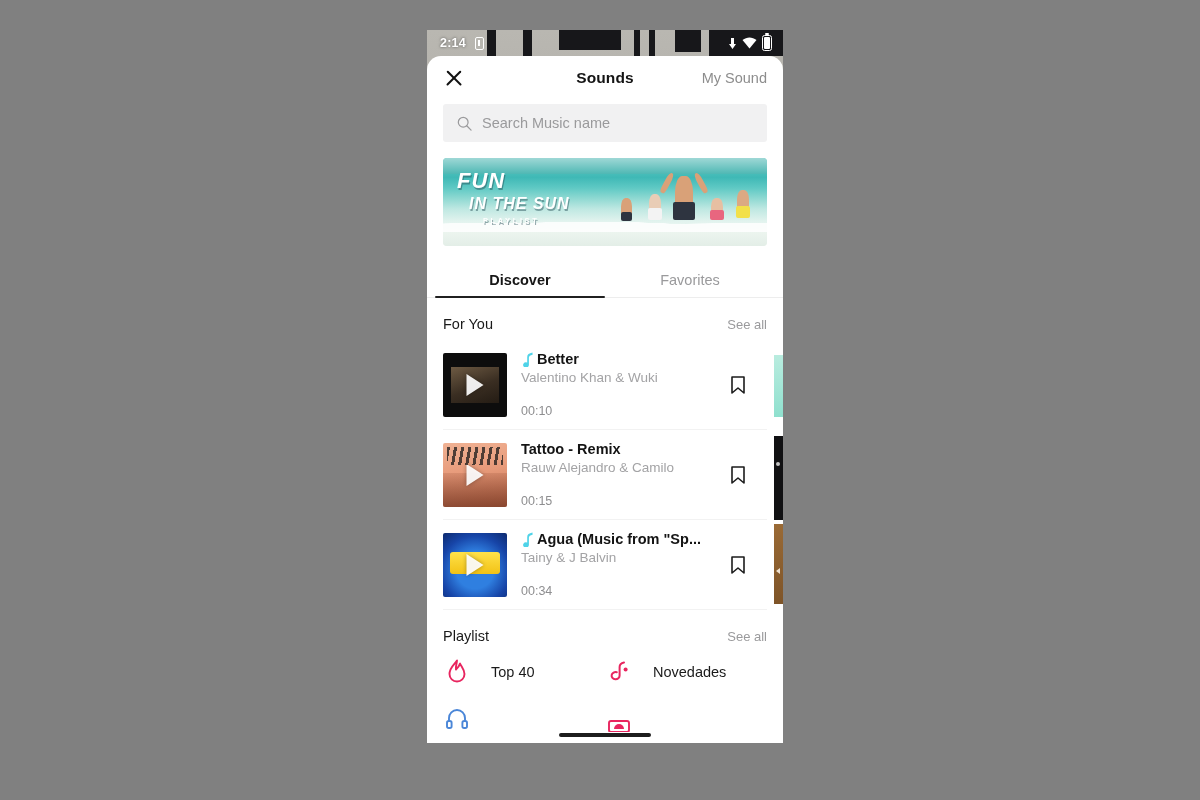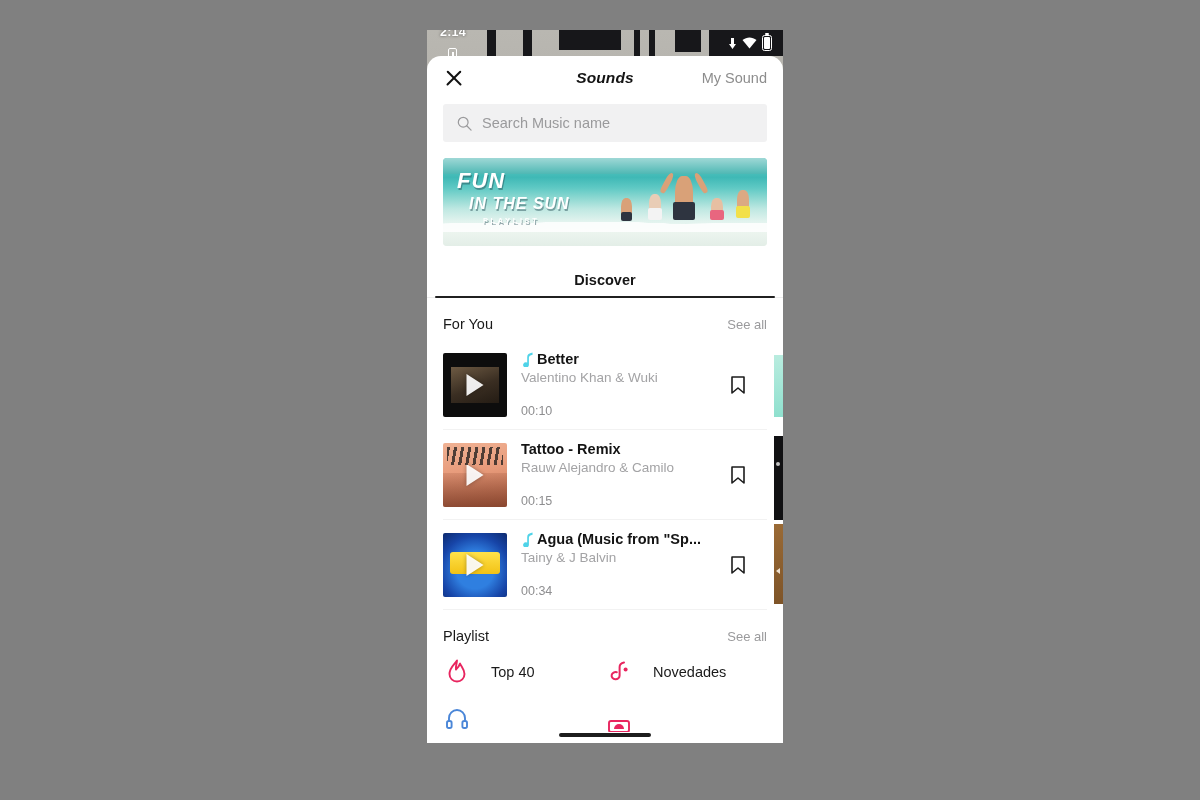--- a/index.html
+++ b/index.html
@@ -28,21 +28,21 @@
   .cam-strip { position:absolute; top:0; bottom:0; background:#17171a; }
 
   
   .statusbar {
     position:absolute; top:0; left:0; right:0; height:26px;
     display:flex; align-items:center; justify-content:space-between;
     padding:0 11px 0 13px;
     color:#ffffff; font-size:12.5px; font-weight:700;
     letter-spacing:.2px; z-index:6;
   }
-  .sb-left { display:flex; align-items:center; gap:9px;flex-direction:column; }
+  .sb-left { display:flex; align-items:center; gap:9px; }
   .sb-right { display:flex; align-items:center; gap:5px; }
   .sb-clock { text-shadow:0 0 3px rgba(0,0,0,.55); }
   .ic-batt-small{
     width:9px;height:13px;border:1.6px solid #fff;border-radius:2px;
     position:relative;display:inline-block;
   }
   .ic-batt-small:after{
     content:"";position:absolute;left:50%;top:50%;
     transform:translate(-50%,-50%);
     width:2px;height:6px;background:#fff;
@@ -81,21 +81,21 @@
   }
   .close-btn:before, .close-btn:after{
     content:""; position:absolute; left:1px; top:10px;
     width:20px; height:2.4px; background:#111; border-radius:1px;
   }
   .close-btn:before{ transform:rotate(45deg); }
   .close-btn:after { transform:rotate(-45deg); }
   .sheet-title {
     position:absolute; left:0; right:0; text-align:center;
     font-size:15.5px; font-weight:700; color:#141414;
-    letter-spacing:.1px; pointer-events:none;font-style:italic;
+    letter-spacing:.1px; pointer-events:none;
   }
   .my-sound {
     margin-left:auto; font-size:14.5px; color:#8d8d8d; cursor:pointer;
     position:relative; z-index:2;
   }
 
   
   .search-wrap { padding:4px 16px 0 16px; }
   .search-bar {
     height:38px; background:#f1f1f2; border-radius:3px;
@@ -347,20 +347,21 @@
           <div class="banner-txt">
             <div class="bt1">FUN</div>
             <div class="bt2">IN THE SUN</div>
             <div class="bt3">PLAYLIST</div>
           </div>
         </div>
       </div>
 
       <div class="tabs">
         <div class="tab active">Discover</div>
+        <div class="tab">Favorites</div>
       </div>
 
       <div class="body">
 
         <div class="section-head">
           <span class="section-title">For You</span>
           <span class="see-all">See all</span>
         </div>
 
         <div class="song">

